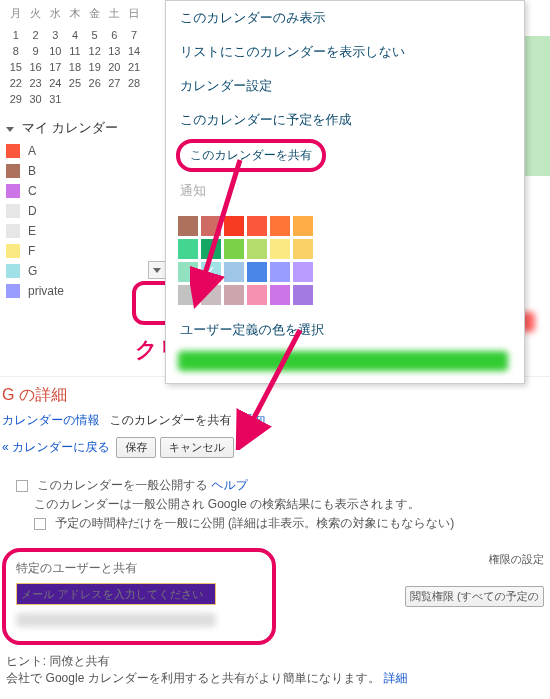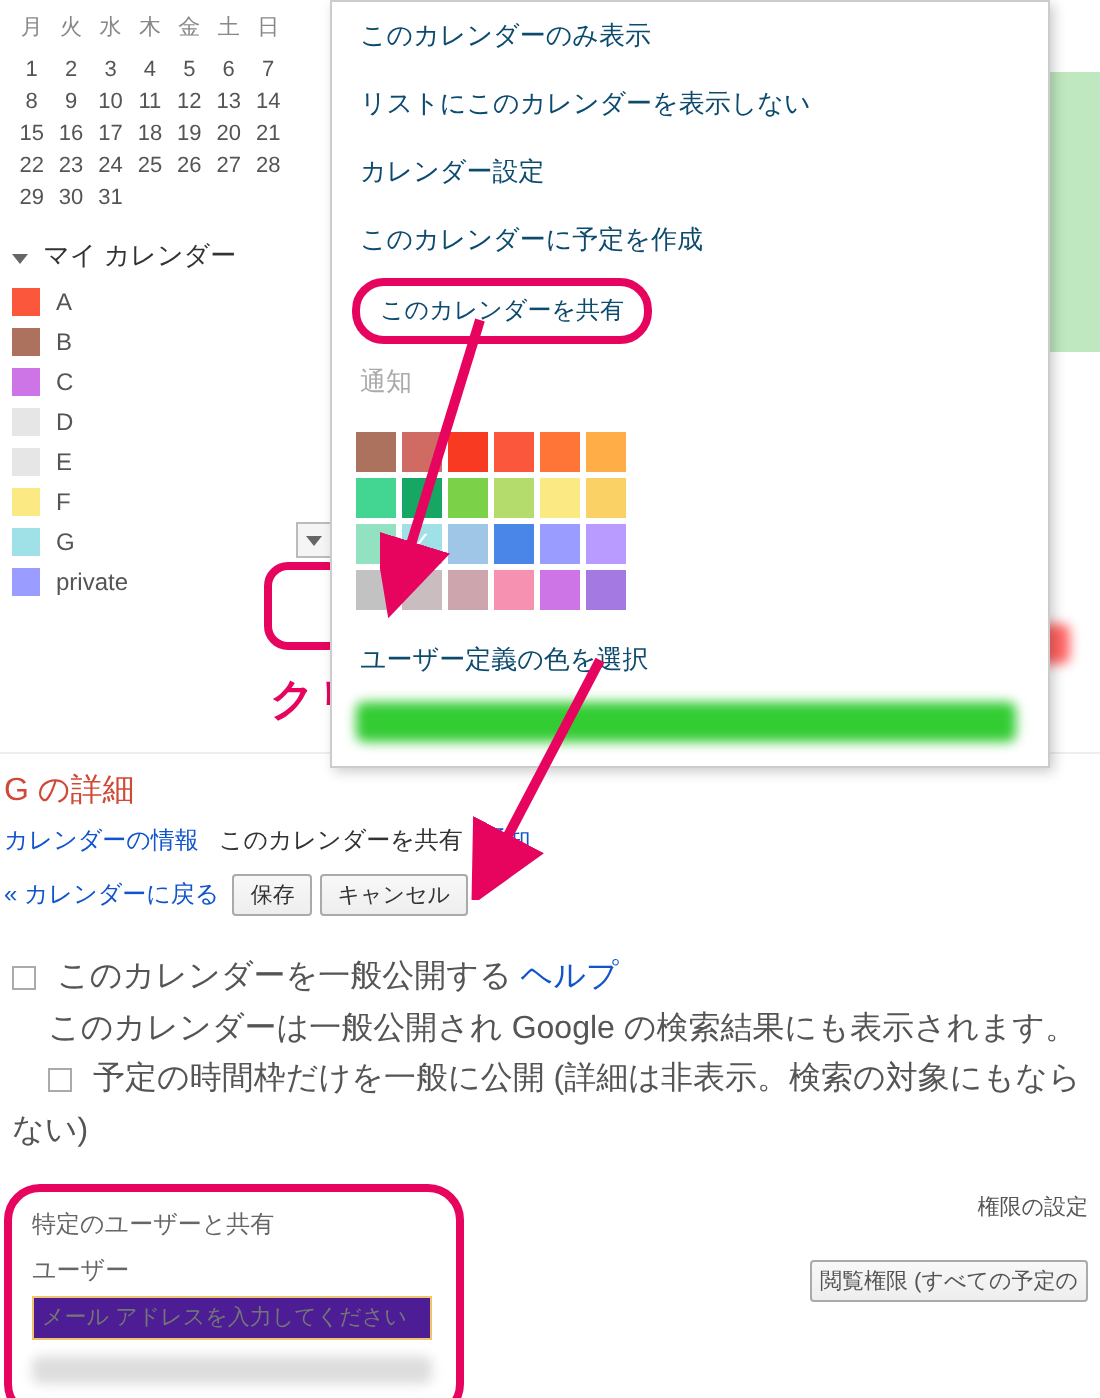--- a/index.html
+++ b/index.html
@@ -28,23 +28,23 @@
   .ctx-btn .tri { width: 0; height: 0; border-top: 5px solid #666; border-left: 4px solid transparent; border-right: 4px solid transparent; }
   .ctx-ring { position: absolute; left: 132px; top: 281px; width: 44px; height: 44px; border: 4px solid #e6045e; border-radius: 12px; z-index: 5; }
   .anno1 { position: absolute; left: 135px; top: 335px; font-size: 22px; font-weight: bold; color: #e6045e; letter-spacing: 1px; }
   .detail { padding: 8px 2px; border-top: 1px solid #eee; margin-top: 10px; }
   .detail-title { font-size: 16px; color: #d14836; margin-bottom: 6px; }
   .tabs { font-size: 12px; margin-bottom: 8px; }
   .tabs .tab { color: #15c; }
   .tabs .active { color: #333; }
   .btn { border: 1px solid #aaa; background: linear-gradient(#f8f8f8,#eee); padding: 2px 8px; font-size: 11px; border-radius: 2px; display: inline-block; }
   .link-btn { color: #15c; font-size: 12px; }
-  .section { padding: 10px 6px; font-size: 16px; color: #555; line-height: 1.6; }
+  .section { padding: 10px 16px; font-size: 12px; color: #555; line-height: 1.6; }
   .checkbox { width: 12px; height: 12px; border: 1px solid #aaa; display: inline-block; vertical-align: middle; margin-right: 6px; }
-  .share-box { border: 4px solid #e6045e; border-radius: 18px; padding: 8px 10px 14px; margin: 4px 0; width: 230px; }
+  .share-box { border: 4px solid #e6045e; border-radius: 18px; padding: 8px 10px 14px; margin: 4px 0; width: 274px; }
   .share-input { border: 1px solid #f0c36d; background: #4c1d95; padding: 4px; width: 200px; font-size: 11px; color: #bbb; }
   .perm { position: absolute; right: 6px; font-size: 11px; color: #555; }
   .hint { padding: 4px 6px; font-size: 12px; color: #555; }
   .blur-strip { height: 20px; border-radius: 4px; filter: blur(3px); }
   svg.arrow { position: absolute; z-index: 20; }
 </style>
 </head>
 <body>
 
 <div class="top">
@@ -253,21 +253,20 @@
   <span style="margin-left:18px;text-align:center;">このカレンダーは一般公開され Google の検索結果にも表示されます。</span><br>
   <span style="margin-left:18px;">
     <span class="checkbox"></span>
     <span>予定の時間枠だけを一般に公開 (詳細は非表示。検索の対象にもならない)</span>
   </span>
 </div>
 
 <div style="position:relative; padding:0 2px;">
   <div class="share-box">
     <div style="color:#666;margin-bottom:6px;">特定のユーザーと共有</div>
-    <div style="color:#666;margin-bottom:4px;">ユーザー</div>
     <input class="share-input" placeholder="メール アドレスを入力してください" style="">
     <div class="blur-strip" style="background:#ddd;width:200px;height:14px;margin-top:8px;"></div>
   </div>
   <div class="perm" style="top:4px;">権限の設定</div>
   <div class="perm" style="top:38px;">
     <span class="btn" style="font-size:11px;padding:2px 4px;">閲覧権限 (すべての予定の</span>
   </div>
 
 </div>
 

